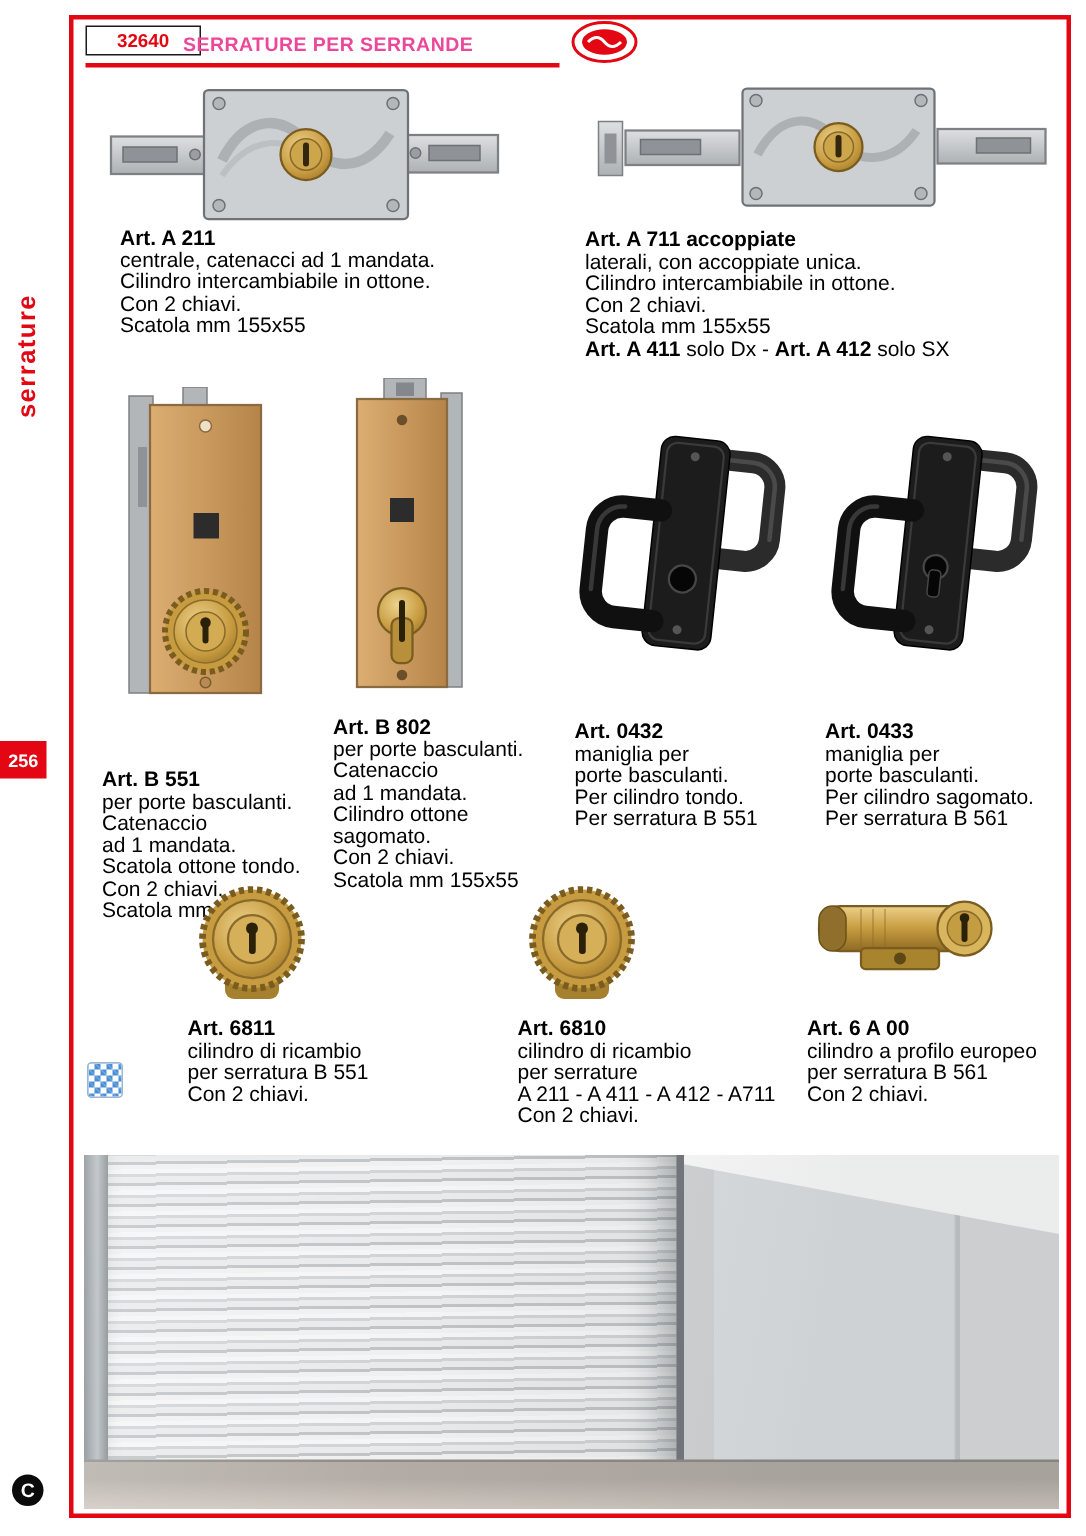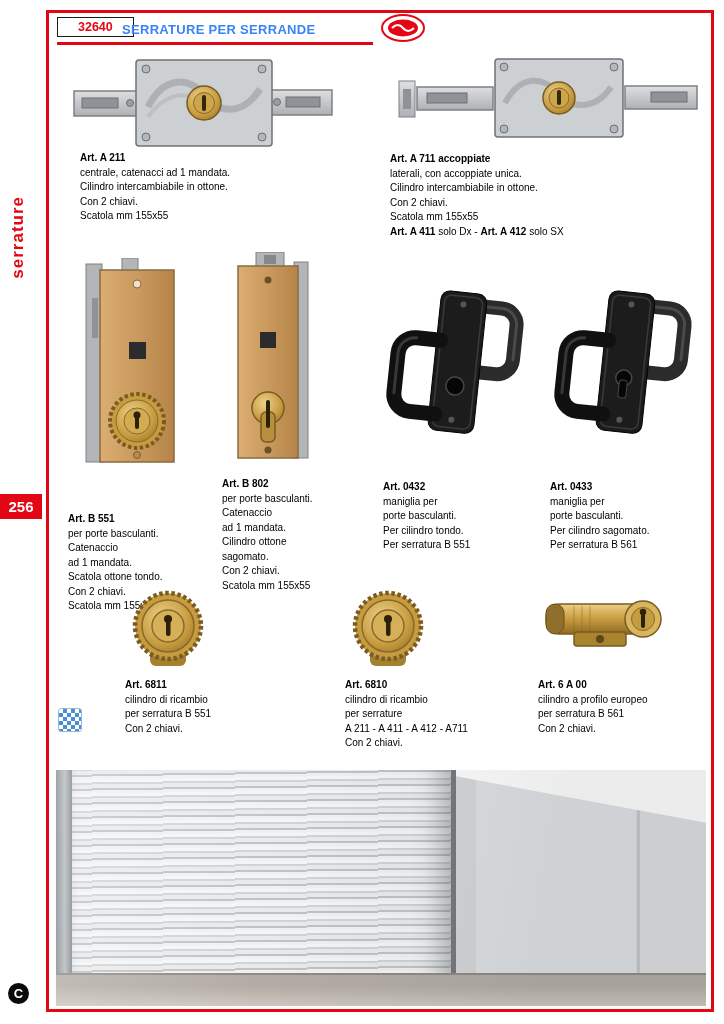--- a/index.html
+++ b/index.html
@@ -7,33 +7,33 @@
   body { position:relative; background:#fff; color:#000;
          font-family:"Liberation Sans", sans-serif; overflow:hidden; }
 
   .frame { position:absolute; left:46px; top:10px; width:668px; height:1002px;
            border:3px solid #e30613; }
 
   .code-box { position:absolute; left:57px; top:17px; border:1.5px solid #1a1a1a;
               padding:2px 20px; font-weight:bold; font-size:12.5px; color:#e30613;
               background:#fff; }
   .header-title { position:absolute; left:122px; top:22px; font-weight:bold;
-                  font-size:13px; color:#3b82f6; letter-spacing:.3px; }
+                  font-size:13px; color:#ec4899; letter-spacing:.3px; }
   .header-rule { position:absolute; left:57px; top:42px; width:316px; height:2.5px;
                  background:#e30613; }
   .logo { position:absolute; left:380px; top:13px; width:46px; height:30px; }
 
   .side-label { position:absolute; left:8px; top:196px; writing-mode:vertical-rl;
                 transform:rotate(180deg); color:#e30613; font-weight:bold;
                 font-size:17px; letter-spacing:1px; }
-  .page-num { position:absolute; left:0; top:494px; width:42px; height:25px;
-              background:#e30613; color:#fff; font-weight:bold; font-size:15px;
+  .page-num { position:absolute; left:0; top:494px; width:31px; height:25px;
+              background:#e30613; color:#fff; font-weight:bold; font-size:12px;
               display:flex; align-items:center; justify-content:center; }
 
-  .desc { position:absolute; font-size:10px; line-height:14.5px; }
+  .desc { position:absolute; font-size:14px; line-height:14.5px; }
   .desc .dt { font-weight:bold; }
   .desc b { font-weight:bold; }
 
   .img { position:absolute; }
   .img svg { width:100%; height:100%; display:block; }
 
   .blue-check { position:absolute; left:58px; top:708px; width:24px; height:24px;
       border:1px solid #9ab6d8; border-radius:3px; background-color:#fff;
       background-image:
         linear-gradient(45deg,#4a8fd4 25%,transparent 25%,transparent 75%,#4a8fd4 75%),

